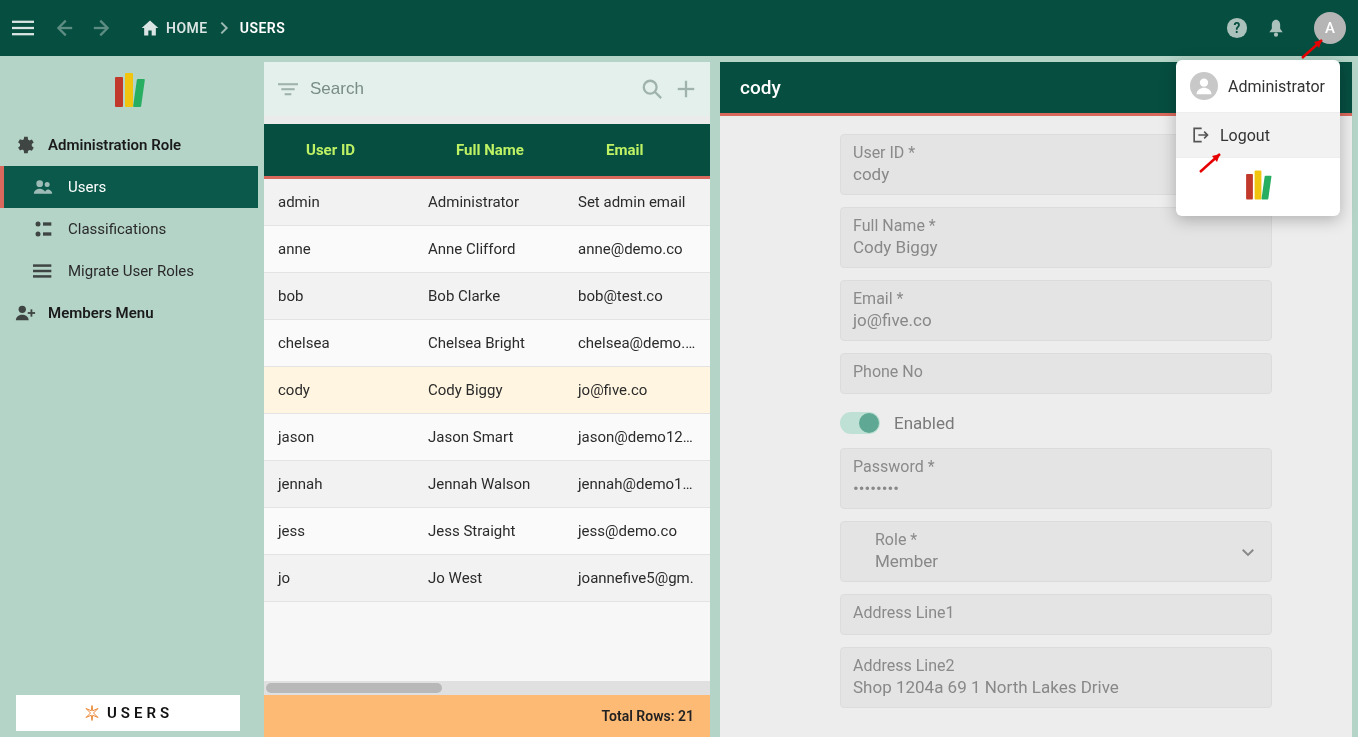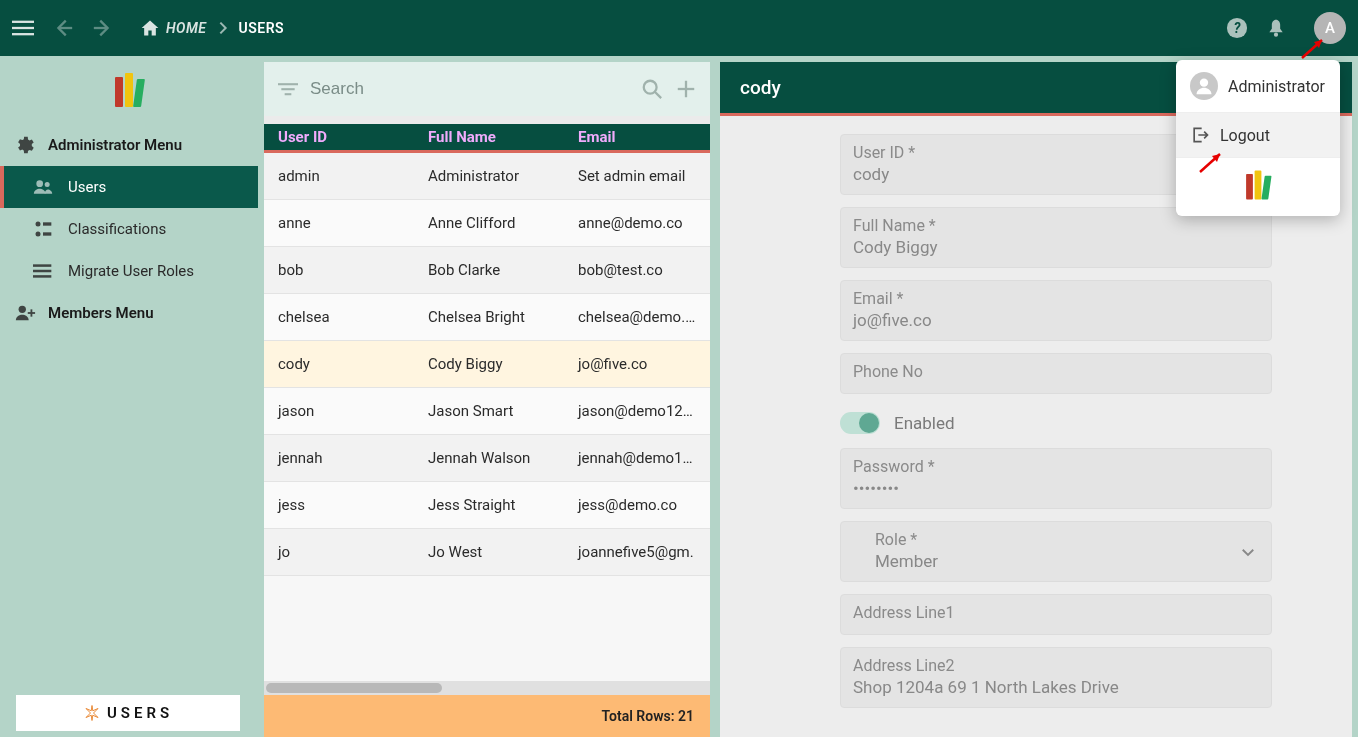--- a/index.html
+++ b/index.html
@@ -1,20 +1,20 @@
 <!DOCTYPE html>
 <html><head>
 <meta charset="utf-8">
 <style>
   * { box-sizing: border-box; margin: 0; padding: 0; }
   html, body { width: 1358px; height: 737px; font-family: -apple-system, BlinkMacSystemFont, "Segoe UI", Roboto, Arial, sans-serif; overflow: hidden; background: #f5f5f5; }
   
   
   .topbar { height: 56px; background: #064e40; display: flex; align-items: center; padding: 0 12px; color: #fff; }
-  .topbar .icon-btn { width: 40px; height: 40px; display: flex; align-items: center; justify-content: flex-start; opacity: 0.85; cursor: pointer; font-style: italic; }
+  .topbar .icon-btn { width: 40px; height: 40px; display: flex; align-items: center; justify-content: flex-start; opacity: 0.85; cursor: pointer; }
   .topbar .icon-btn.disabled { opacity: 0.35; }
   .breadcrumb { display: flex; align-items: center; gap: 8px; margin-left: 8px; }
   .breadcrumb .crumb { font-size: 14px; font-weight: 600; letter-spacing: 0.5px; }
   .breadcrumb .chev { opacity: 0.6; }
   .topbar-spacer { flex: 1; }
   .avatar { width: 32px; height: 32px; border-radius: 50%; background: #b5b5b5; color: #fff; display: flex; align-items: center; justify-content: center; font-weight: 500; font-size: 15px; margin-left: 8px; cursor: pointer; }
   
   
   .body { display: flex; height: calc(100% - 56px); }
   
@@ -39,21 +39,21 @@
   .main { flex: 1; display: flex; gap: 10px; padding: 6px 6px 0 6px; background: #b4d4c8; }
   
   
   .table-panel { width: 446px; display: flex; flex-direction: column; background: #ebebeb; }
   .search-bar { height: 54px; background: #e3f0ec; display: flex; align-items: center; padding: 0 12px; gap: 10px; border-radius: 2px; margin-bottom: 8px; }
   .search-bar .filter-icon, .search-bar .search-icon, .search-bar .plus-icon { width: 24px; height: 24px; display:flex; align-items:center; justify-content:center; opacity: 0.55; cursor: pointer; }
   .search-bar input { flex: 1; border: none; background: transparent; font-size: 17px; outline: none; color: #15803d; }
   .search-bar input::placeholder { color: #7a8c87; }
   
   .table-wrap { flex: 1; display: flex; flex-direction: column; overflow: hidden; position: relative; }
-  .thead { background: #064e40; color: #f0abfc; display: flex; height: 29px; align-items: center; font-weight: 700; font-size: 15px; border-bottom: 3px solid #d9695d; position: relative; }
+  .thead { background: #064e40; color: #bef264; display: flex; height: 55px; align-items: center; font-weight: 700; font-size: 15px; border-bottom: 3px solid #d9695d; position: relative; padding-left: 28px; }
   .th { padding: 0 14px; position: relative; }
   .th.c1 { width: 150px; }
   .th.c2 { width: 150px; }
   .th.c3 { flex: 1; }
   .th-sep { position: absolute; right: 0; top: 12px; bottom: 12px; width: 2px; background: #fff; opacity: 0.9; }
   .tbody { flex: 1; overflow-y: auto; overflow-x: hidden; background: #f7f7f7; }
   .trow { display: flex; height: 47px; align-items: center; font-size: 15px; color: #2b2b2b; border-bottom: 1px solid #e3e3e3; cursor: pointer; }
   .trow:nth-child(odd) { background: #f2f2f2; }
   .trow:nth-child(even) { background: #fafafa; }
   .trow.selected { background: #fff5e0; }
@@ -164,21 +164,21 @@
           <div class="b2"></div>
           <div class="b3"></div>
         </div>
     </div>
     <div class="side-section">
       <span class="side-icon">
         <svg width="22" height="22" viewBox="0 0 24 24" fill="#222">
             <path d="M12 8 a4 4 0 1 0 0 8 a4 4 0 1 0 0 -8 M19.4 13 a7.5 7.5 0 0 0 0-2 l2.1-1.6 -2-3.4 -2.5 1 a7.5 7.5 0 0 0-1.7-1 L15 3 h-4 l-.3 2.6 a7.5 7.5 0 0 0-1.7 1 l-2.5-1 -2 3.4 L6.6 11 a7.5 7.5 0 0 0 0 2 l-2.1 1.6 2 3.4 2.5-1 a7.5 7.5 0 0 0 1.7 1 L11 21 h4 l.3-2.6 a7.5 7.5 0 0 0 1.7-1 l2.5 1 2-3.4 Z"></path>
           </svg>
       </span>
-      <span>Administrator Menu</span>
+      <span>Administration Role</span>
     </div>
     <div class="side-item active">
       <span class="side-icon">
         <svg width="20" height="20" viewBox="0 0 24 24" fill="#fff">
             <circle cx="8" cy="8" r="4"></circle>
             <circle cx="17" cy="9" r="3"></circle>
             <path d="M1 20 c0-4 4-6 7-6 s7 2 7 6 Z"></path>
             <path d="M14 20 c0-3 2-5 4-5 s5 2 5 5 Z"></path>
           </svg>
       </span>

